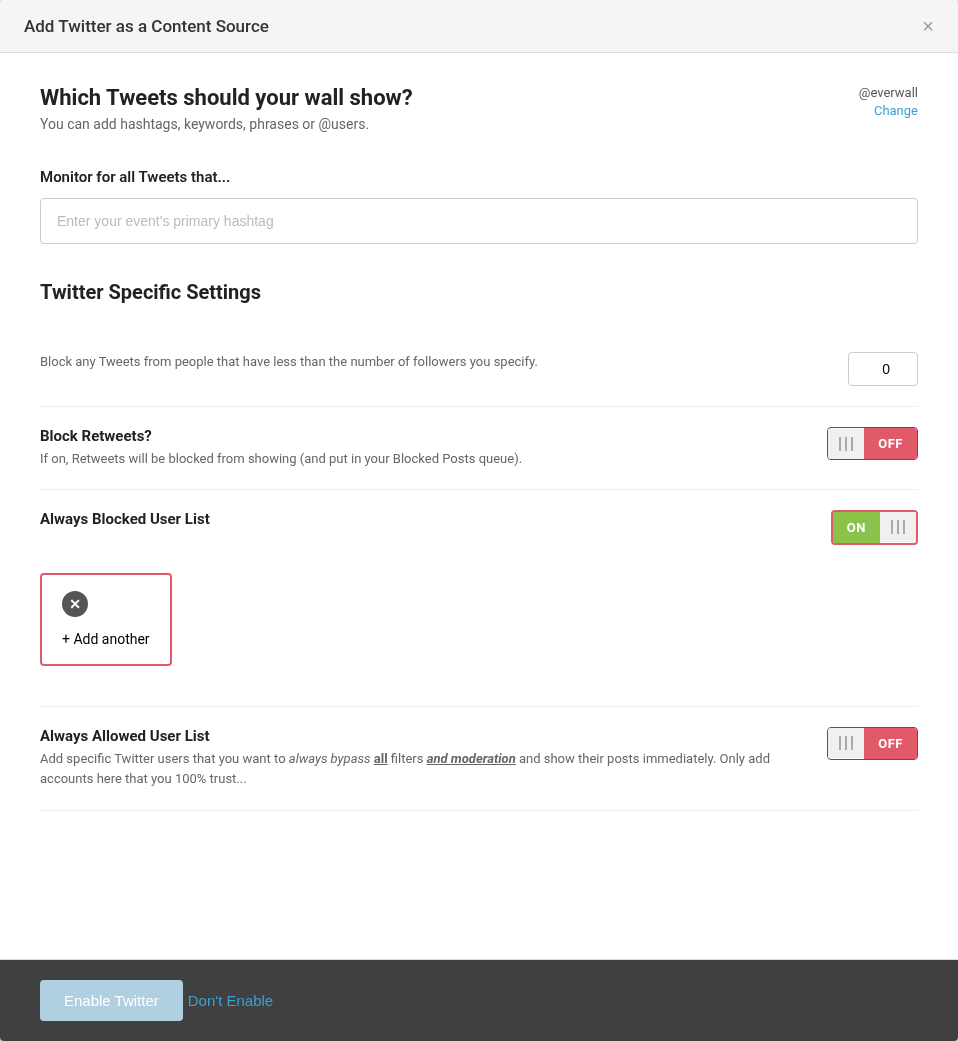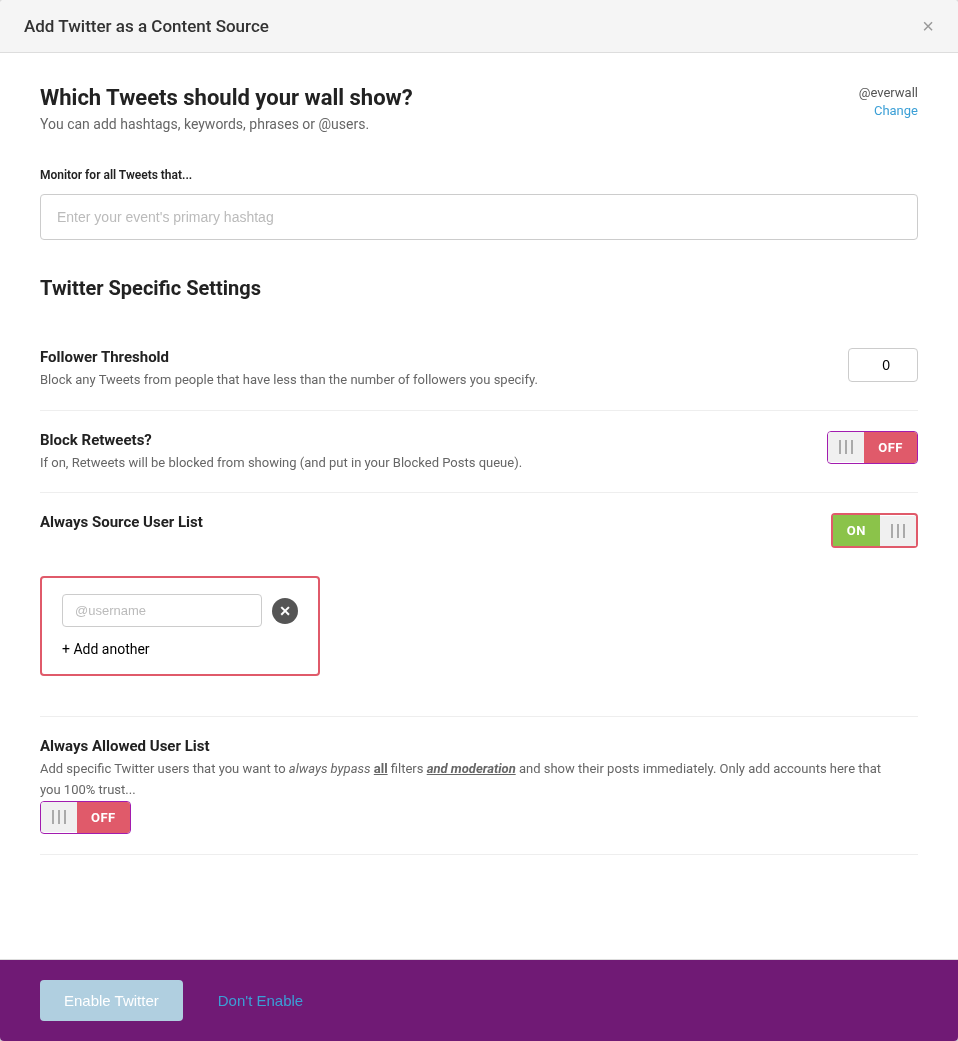--- a/index.html
+++ b/index.html
@@ -72,21 +72,21 @@
       color: #555;
       display: block;
     }
     .account-change {
       font-size: 13px;
       color: #3b9fd6;
       cursor: pointer;
       text-decoration: none;
     }
     .monitor-label {
-      font-size: 12px;
+      font-size: 15px;
       font-weight: 600;
       color: #222;
       margin-bottom: 12px;
     }
     .hashtag-input {
       width: 100%;
       border: 1px solid #ccc;
       border-radius: 4px;
       padding: 14px 16px;
       font-size: 14px;
@@ -244,25 +244,25 @@
       line-height: 1.6;
     }
     .always-allowed-desc em {
       font-style: italic;
     }
     .always-allowed-desc u {
       text-decoration: underline;
       font-weight: bold;
     }
     .modal-footer {
-      background: #701a75;
+      background: #404040;
       border-top: 1px solid #ddd;
       padding: 20px 40px;
       display: flex;
-      gap: 35px;
+      gap: 5px;
       border-radius: 0 0 4px 4px;
     }
     .btn-enable {
       background: #b0cfe0;
       color: #fff;
       border: none;
       border-radius: 4px;
       padding: 12px 24px;
       font-size: 15px;
       cursor: pointer;
@@ -303,21 +303,20 @@
     
     <div class="monitor-label">Monitor for all Tweets that...</div>
     <input class="hashtag-input" type="text" placeholder="Enter your event's primary hashtag" style="">
 
     
     <div class="settings-title">Twitter Specific Settings</div>
 
     
     <div class="setting-row">
       <div class="setting-info">
-        <div class="setting-name">Follower Threshold</div>
         <div class="setting-desc">Block any Tweets from people that have less than the number of followers you specify.</div>
       </div>
       <div class="setting-control">
         <input class="number-input" type="number" value="0" style="">
       </div>
     </div>
 
     
     <div class="setting-row">
       <div class="setting-info">
@@ -333,49 +332,48 @@
           </div>
           <div class="toggle-off">OFF</div>
         </div>
       </div>
     </div>
 
     
     <div class="setting-row" style="flex-direction: column; align-items: flex-start; border-bottom: none;">
       <div style="display: flex; justify-content: space-between; align-items: flex-start; width: 100%; margin-bottom: 12px;">
         <div class="setting-info">
-          <div class="setting-name">Always Source User List</div>
+          <div class="setting-name">Always Blocked User List</div>
         </div>
         <div class="setting-control">
           <div class="toggle-container-highlighted">
             <div class="toggle-on-container">
               <div class="toggle-on">ON</div>
               <div class="toggle-handle">
                 <span></span>
                 <span></span>
                 <span></span>
               </div>
             </div>
           </div>
         </div>
       </div>
 
       <div class="blocked-list-box">
         <div class="username-row">
-          <input class="username-input" type="text" placeholder="@username" style="">
           <button class="remove-btn">
             <span>✕</span>
           </button>
         </div>
         <a class="add-another">+ Add another</a>
       </div>
     </div>
 
     
-    <div class="setting-row" style="margin-top: 20px; border-top: 1px solid #eee; flex-direction: column;">
+    <div class="setting-row" style="margin-top: 20px; border-top: 1px solid #eee;">
       <div class="setting-info">
         <div class="setting-name">Always Allowed User List</div>
         <div class="always-allowed-desc">
           Add specific Twitter users that you want to <em>always bypass</em> <u>all</u> filters <u><em>and moderation</em></u> and show their posts immediately. Only add accounts here that you 100% trust...
         </div>
       </div>
       <div class="setting-control">
         <div class="toggle-container">
           <div class="toggle-handle">
             <span></span>

